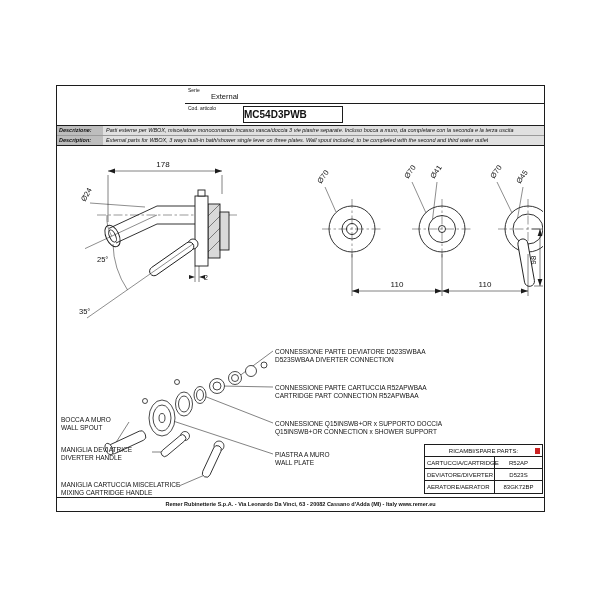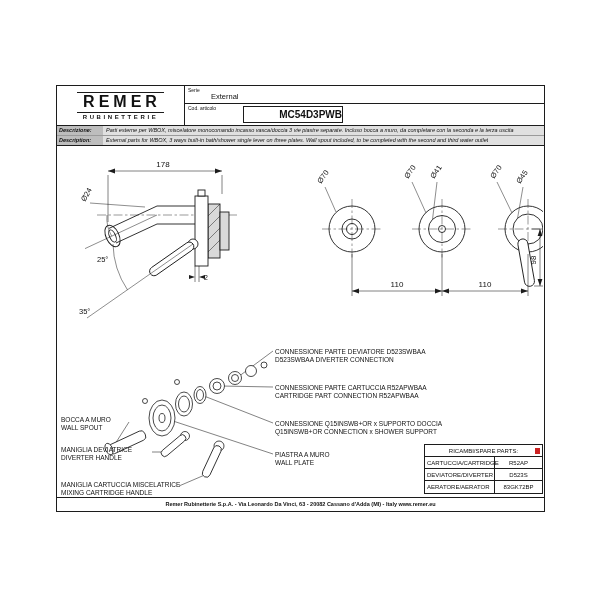--- a/index.html
+++ b/index.html
@@ -18,21 +18,21 @@
   .logo-word { font-size:16px; font-weight:bold; letter-spacing:4px; line-height:1.15;
                border-top:1.8px solid #1c1c1c; border-bottom:1.8px solid #1c1c1c; padding:0 3px 0 6px; }
   .logo-sub  { font-size:6px; font-weight:bold; letter-spacing:2.6px; }
   .meta-block { position:absolute; left:128px; top:0; right:0; height:40px; }
   .meta-row1 { position:relative; height:18px; border-bottom:1px solid #1c1c1c; }
   .meta-row2 { position:relative; height:21px; }
   .tiny { position:absolute; left:3px; top:1px; font-size:5px; }
   .series-value { position:absolute; left:26px; top:6px; font-size:7.5px; }
   .code-value { position:absolute; left:58px; top:2px; width:100px; height:17px;
                 border:1px solid #1c1c1c; font-size:10px; font-weight:bold;
-                text-align:right; line-height:16px; }
+                text-align:left; line-height:16px; }
 
   
   .desc { left:0; width:100%; height:10px; display:flex; background:#e0e0e0;
           border-bottom:1px solid #9a9a9a; }
   .desc-label { flex:none; width:46px; background:#bdbdbd; padding-left:2px;
                 font:italic bold 5.5px/9px "Liberation Sans", sans-serif; }
   .desc-text  { font:italic 5.5px/9px "Liberation Sans", sans-serif; padding-left:3px;
                 white-space:nowrap; overflow:hidden; }
 
   
@@ -55,24 +55,20 @@
 
   svg text { font-family:"Liberation Sans", sans-serif; fill:#111; }
 </style>
 </head>
 <body>
 
 <div class="sheet">
   <div class="frame">
 
     <div class="abs header">
-      <div class="logo-block">
-        <div class="logo-word">REMER</div>
-        <div class="logo-sub">RUBINETTERIE</div>
-      </div>
       <div class="meta-block">
         <div class="meta-row1">
           <span class="tiny">Serie</span>
           <span class="series-value">External</span>
         </div>
         <div class="meta-row2">
           <span class="tiny">Cod. articolo</span>
           <span class="code-value">MC54D3PWB</span>
         </div>
       </div>

